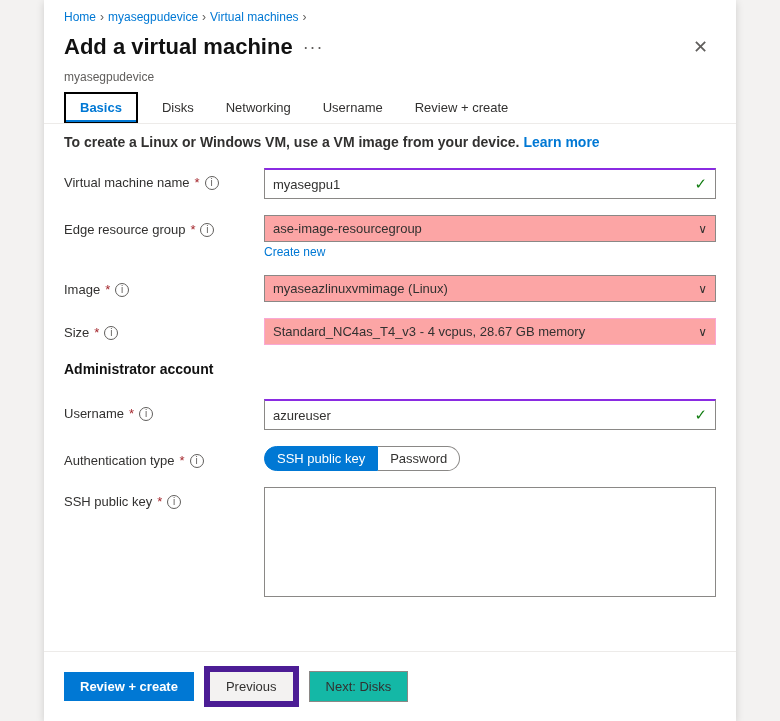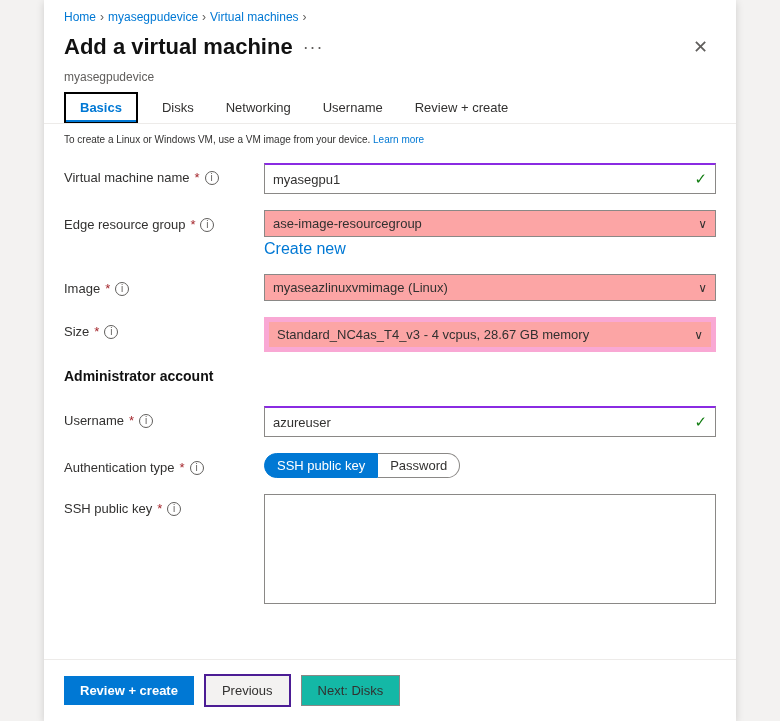--- a/index.html
+++ b/index.html
@@ -95,22 +95,23 @@
       height: 2px;
       background: #0078d4;
     }
     .tab-active-border {
       border: 2px solid #000000;
       padding: 6px 14px;
       margin-right: 8px;
     }
     .info-bar {
       padding: 10px 20px;
-      font-size: 10px;
-      color: #323130;
+      font-size: 14px;
+      color: #323130;
+      font-weight: bold;
     }
     .info-bar a {
       color: #0078d4;
       text-decoration: none;
     }
     .form-body {
       flex: 1;
       padding: 8px 20px 16px 20px;
       overflow-y: auto;
     }
@@ -178,24 +179,24 @@
     .select-box span.value {
       flex: 1;
       font-size: 13px;
       color: #323130;
     }
     .chevron {
       font-size: 12px;
       color: #323130;
     }
     .select-box-red {
-      border: 5px solid #f9a8d4;
+      border: 1px solid #f9a8d4;
     }
     .create-new {
-      font-size: 16px;
+      font-size: 12px;
       color: #0078d4;
       cursor: pointer;
       margin-top: 3px;
       text-decoration: none;
       display: inline-block;
     }
     .section-title {
       font-size: 14px;
       font-weight: 700;
       color: #111;
@@ -249,21 +250,21 @@
       color: #fff;
       border: none;
       padding: 7px 16px;
       font-size: 13px;
       cursor: pointer;
       font-weight: 600;
     }
     .btn-secondary {
       background: #f3f2f1;
       color: #323130;
-      border: 2px solid #4c1d95;
+      border: 6px solid #4c1d95;
       padding: 7px 16px;
       font-size: 13px;
       cursor: pointer;
     }
     .btn-outline {
       background: #14b8a6;
       color: #323130;
       border: 1px solid #8a8886;
       padding: 7px 16px;
       font-size: 13px;

